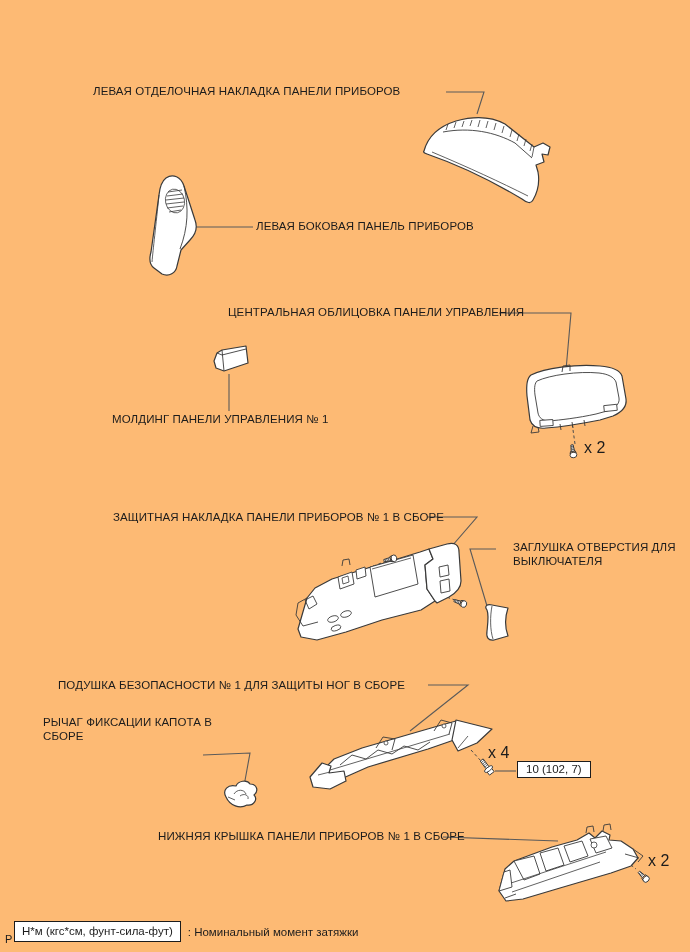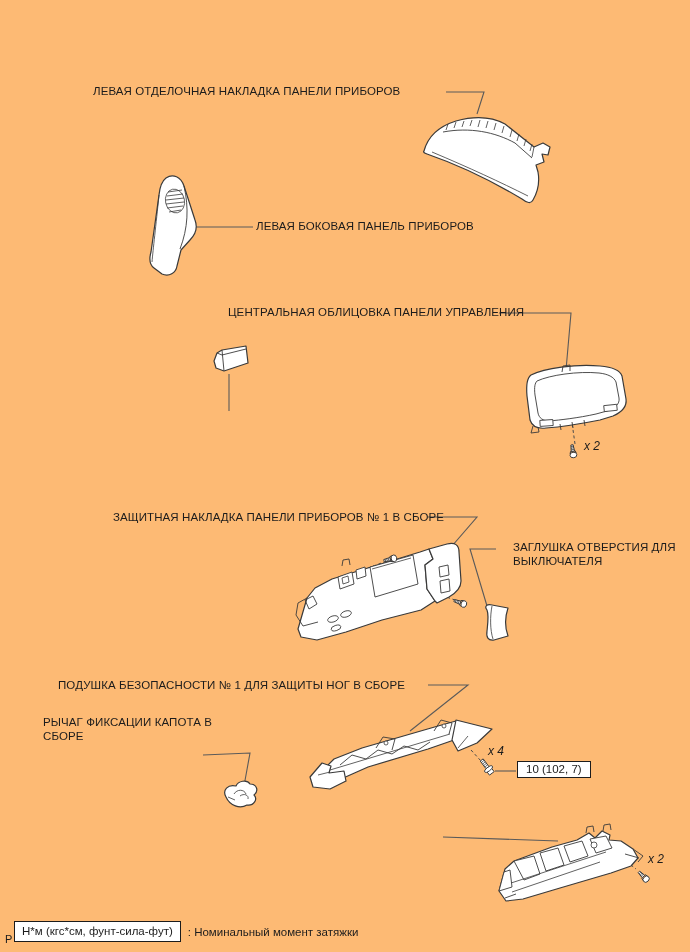--- a/index.html
+++ b/index.html
@@ -6,21 +6,21 @@
   #page{
     position:relative;width:690px;height:952px;background:#fdba74;
     font-family:"Liberation Sans","DejaVu Sans",sans-serif;color:#1c1c1c;overflow:hidden;padding-left:7px;
   }
   #art{position:absolute;left:0;top:0;width:690px;height:952px;}
   .label{
     position:absolute;font-size:11.5px;line-height:13.5px;color:#1c1c1c;
     white-space:nowrap;letter-spacing:0.1px;
   }
   .label.wrap{white-space:normal;}
-  .count{position:absolute;font-size:12px;color:#1c1c1c;font-style:italic;}
+  .count{position:absolute;font-size:16px;color:#1c1c1c;}
   .torque-box{
     position:absolute;border:1.3px solid #1c1c1c;background:#fff;
     font-size:11.5px;padding:1px 8px 2px 8px;white-space:nowrap;
   }
   .legend{position:absolute;display:flex;align-items:center;font-size:11.5px;white-space:nowrap;margin-top:28px;}
   .legend-box{border:1.3px solid #1c1c1c;padding:3px 7px 4px 7px;margin-right:7px;background:#fff;}
   .footer-char{position:absolute;font-size:11px;color:#1c1c1c;}
   svg *{vector-effect:non-scaling-stroke;}
 </style>
 </head>
@@ -145,24 +145,26 @@
       <use href="#g-screw" transform="translate(391,559) rotate(77)"></use>
       <use href="#g-screw" transform="translate(461,603) rotate(110)"></use>
       <use href="#g-bolt" transform="translate(487,767) rotate(143)"></use>
       <use href="#g-screw" transform="translate(644,877) rotate(135)"></use>
     </g>
   </svg>
 
   <div class="label" style="left:93px;top:85px;">ЛЕВАЯ ОТДЕЛОЧНАЯ НАКЛАДКА ПАНЕЛИ ПРИБОРОВ</div>
   <div class="label" style="left:228px;top:306px;">ЦЕНТРАЛЬНАЯ ОБЛИЦОВКА ПАНЕЛИ УПРАВЛЕНИЯ</div>
   <div class="label" style="left:256px;top:220px;">ЛЕВАЯ БОКОВАЯ ПАНЕЛЬ ПРИБОРОВ</div>
+  <div class="label" style="left:112px;top:413px;">МОЛДИНГ ПАНЕЛИ УПРАВЛЕНИЯ № 1</div>
   <div class="label" style="left:113px;top:511px;">ЗАЩИТНАЯ НАКЛАДКА ПАНЕЛИ ПРИБОРОВ № 1 В СБОРЕ</div>
   <div class="label wrap" style="left:498px;top:541px;width:178px;margin-left:15px;">ЗАГЛУШКА ОТВЕРСТИЯ ДЛЯ ВЫКЛЮЧАТЕЛЯ</div>
   <div class="label" style="left:58px;top:679px;text-align:right;">ПОДУШКА БЕЗОПАСНОСТИ № 1 ДЛЯ ЗАЩИТЫ НОГ В СБОРЕ</div>
   <div class="label wrap" style="left:43px;top:716px;width:172px;">РЫЧАГ ФИКСАЦИИ КАПОТА В СБОРЕ</div>
+  <div class="label" style="left:158px;top:830px;">НИЖНЯЯ КРЫШКА ПАНЕЛИ ПРИБОРОВ № 1 В СБОРЕ</div>
 
   <div class="count" style="left:584px;top:439px;">x 2</div>
   <div class="count" style="left:488px;top:744px;">x 4</div>
   <div class="count" style="left:648px;top:852px;">x 2</div>
 
   <div class="torque-box" style="left:517px;top:761px;">10 (102, 7)</div>
 
   <div class="legend" style="left:14px;top:893px;">
     <span class="legend-box">Н*м (кгс*см, фунт-сила-фут)</span>
     <span>: Номинальный момент затяжки</span>

